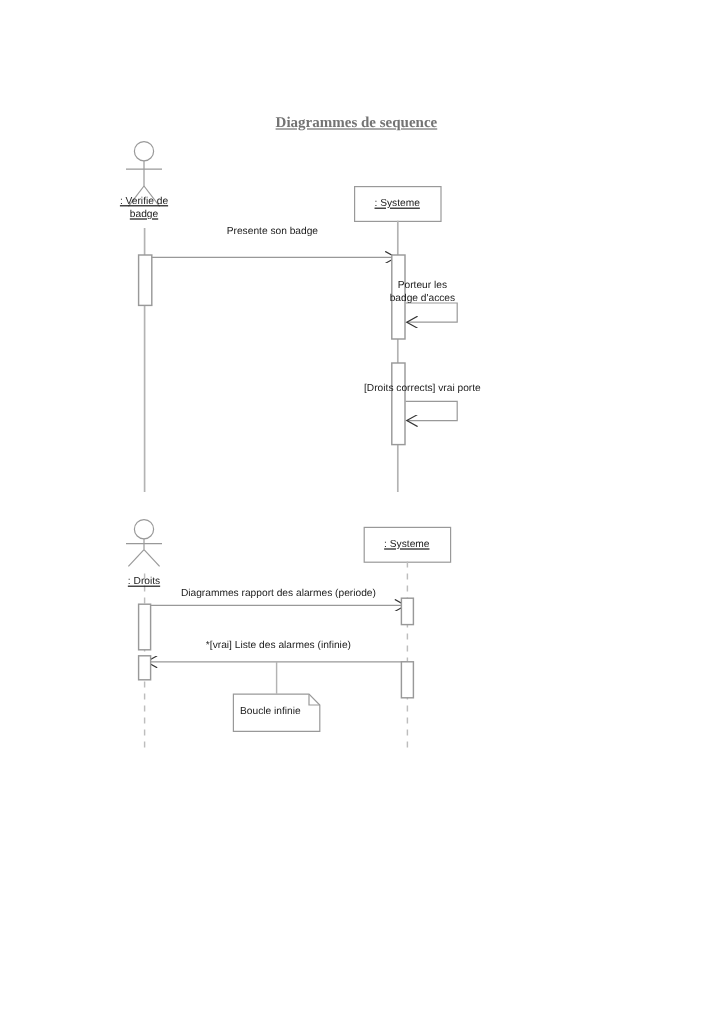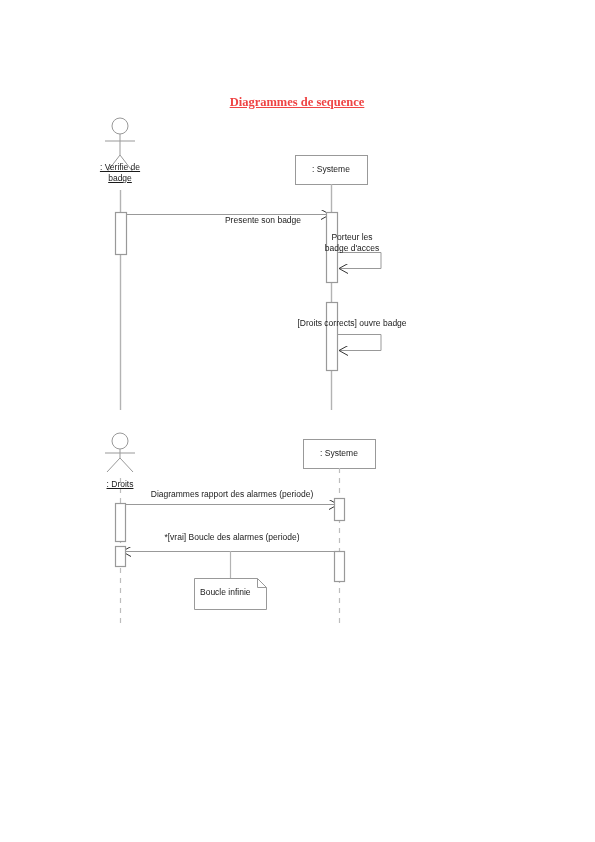--- a/index.html
+++ b/index.html
@@ -45,25 +45,26 @@
   #doc-title {
     position: absolute;
     left: 297px;
     top: 95px;
     transform: translateX(-50%);
     font-family: "Liberation Serif", serif;
     font-size: 12.5px;
     font-weight: bold;
     text-decoration: underline;
     white-space: pre;
-    color: #ef4444;
+    color: #737373;
   }
   .objbox-label {
     position: absolute;
     font-size: 8.5px;
+    text-decoration: underline;
     transform: translateX(-50%);
     white-space: pre;
     color: #1a1a1a;
   }
 </style>
 </head>
 <body>
 
 <div id="page">
 
@@ -134,30 +135,30 @@
     </g>
   </svg>
 
   <div id="doc-title">Diagrammes de sequence</div>
 
   <div class="lbl center u" style="left:120px; top:162px;">: Verifie de</div>
   <div class="lbl center u" style="left:120px; top:173px;text-decoration:underline;">badge</div>
 
   <div class="objbox-label" style="left:331px; top:164px;">: Systeme</div>
 
-  <div class="lbl center" style="left:227px; top:215px;margin-left:36px;">Presente son badge</div>
+  <div class="lbl center" style="left:227px; top:187px;">Presente son badge</div>
 
   <div class="lbl center" style="left:352px; top:232px;">Porteur les</div>
   <div class="lbl center" style="left:352px; top:243px;">badge d'acces</div>
 
-  <div class="lbl center" style="left:352px; top:318px;">[Droits corrects] ouvre badge</div>
+  <div class="lbl center" style="left:352px; top:318px;">[Droits corrects] vrai porte</div>
 
   <div class="lbl center u" style="left:120px; top:479px;">: Droits</div>
 
   <div class="objbox-label" style="left:339px; top:448px;">: Systeme</div>
 
   <div class="lbl center" style="left:232px; top:489px;">Diagrammes rapport des alarmes (periode)</div>
 
-  <div class="lbl center" style="left:232px; top:532px;">*[vrai] Boucle des alarmes (periode)</div>
+  <div class="lbl center" style="left:232px; top:532px;">*[vrai] Liste des alarmes (infinie)</div>
 
   <div class="lbl" style="left:200px; top:587px;">Boucle infinie</div>
 
 </div>
 
 </body></html>

